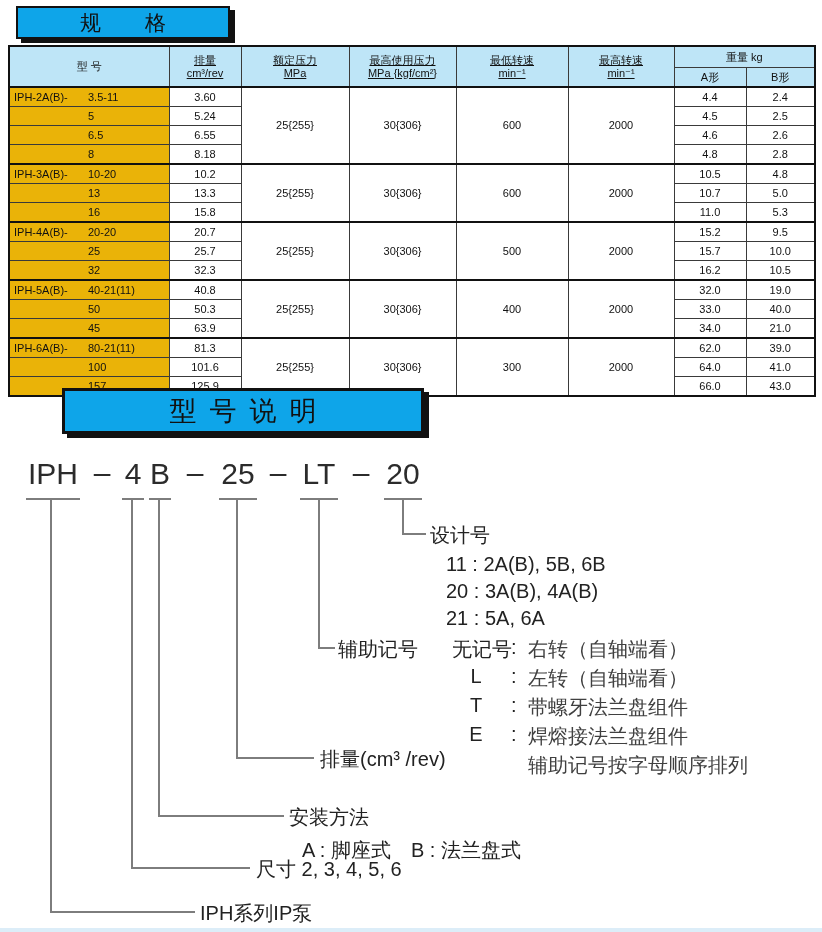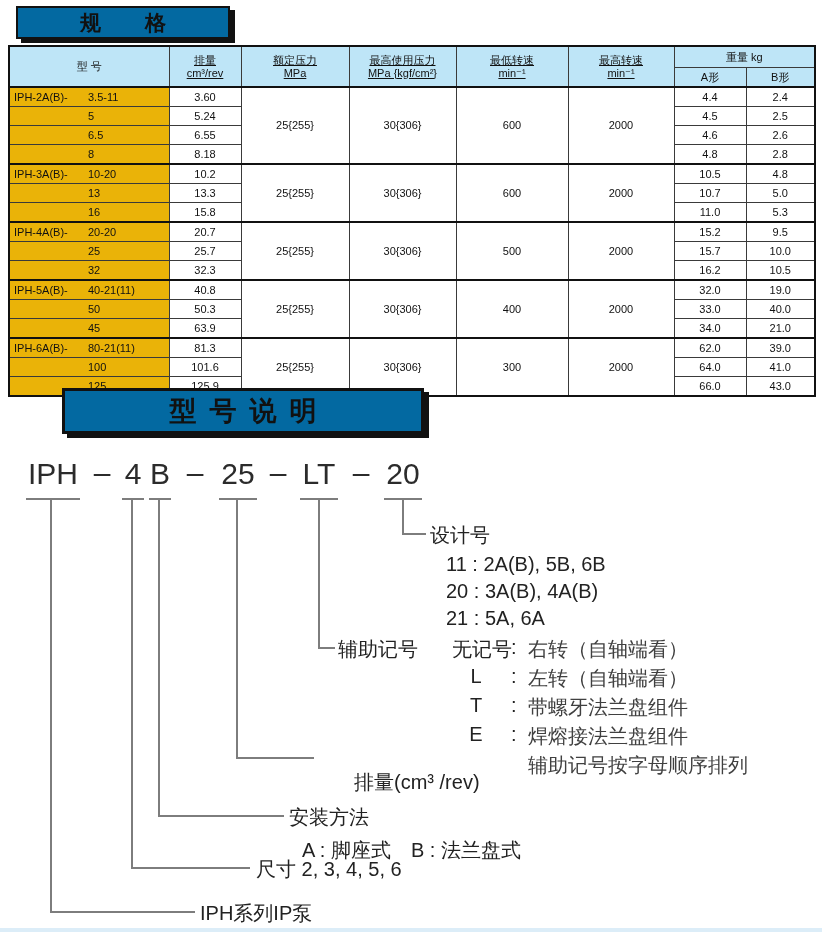--- a/index.html
+++ b/index.html
@@ -1,22 +1,22 @@
 <!DOCTYPE html>
 <html><head>
 <meta charset="utf-8">
 <style>
   html,body{margin:0;padding:0;background:#ffffff;}
   body{width:822px;height:932px;position:relative;overflow:hidden;
        font-family:"Liberation Sans","DejaVu Sans",sans-serif;color:#1a1a1a;}
 
   
-  .title-box{position:absolute;background:#0369a1;border:2px solid #111;
+  .title-box{position:absolute;background:#0ea5e9;border:2px solid #111;
              box-shadow:5px 4px 0 0 #111;display:flex;align-items:center;justify-content:center;
-             font-weight:bold;color:#111;}
+             font-weight:normal;color:#111;}
   .spec-title{left:16px;top:6px;width:210px;height:29px;font-size:21px;letter-spacing:44px;text-indent:44px;}
   .model-title{left:22px;top:388px;width:356px;height:40px;font-size:27px;letter-spacing:13px;text-indent:13px;border-width:3px;margin-left:40px;}
 
   
   .spec-table{position:absolute;left:8px;top:45px;width:806px;border-collapse:collapse;table-layout:fixed;}
   .spec-table th,.spec-table td{border:1px solid #3a3a3a;padding:0;text-align:center;
       font-size:11px;font-weight:normal;line-height:1.15;color:#111;height:18px;overflow:hidden;}
   .spec-table{border:2px solid #111;}
   .spec-table thead th{background:#bee5f7;}
   .spec-table thead tr.h1 th{height:20px;}
@@ -275,21 +275,21 @@
           </div>
         </td>
         <td>101.6</td>
         <td>64.0</td>
         <td>41.0</td>
       </tr>
       <tr>
         <td class="model">
           <div class="model-flex">
             <span class="model-prefix"></span>
-            <span class="model-size">125</span>
+            <span class="model-size">157</span>
           </div>
         </td>
         <td>125.9</td>
         <td>66.0</td>
         <td>43.0</td>
       </tr>
     </tbody>
 </table>
 
 <div class="title-box model-title">型号说明</div>
@@ -325,19 +325,19 @@
 <span class="aux-colon" style="left:511px;top:665px;">:</span>
 <span class="aux-desc" style="left:528px;top:665px;">左转（自轴端看）</span>
 <span class="aux-sym" style="left:440px;top:694px;">T</span>
 <span class="aux-colon" style="left:511px;top:694px;">:</span>
 <span class="aux-desc" style="left:528px;top:694px;">带螺牙法兰盘组件</span>
 <span class="aux-sym" style="left:440px;top:723px;">E</span>
 <span class="aux-colon" style="left:511px;top:723px;">:</span>
 <span class="aux-desc" style="left:528px;top:723px;">焊熔接法兰盘组件</span>
 <span class="aux-desc" style="left:528px;top:752px;">辅助记号按字母顺序排列</span>
 
-<div class="callout" style="left:320px;top:769px;margin-left:34px;">排量(cm³ /rev)</div>
+<div class="callout" style="left:320px;top:746px;">排量(cm³ /rev)</div>
 <div class="callout" style="left:289px;top:804px;">安装方法</div>
 <div class="callout" style="left:302px;top:837px;">A : 脚座式　B : 法兰盘式</div>
 <div class="callout" style="left:256px;top:856px;">尺寸 2, 3, 4, 5, 6</div>
 <div class="callout" style="left:200px;top:900px;">IPH系列IP泵</div>
 
 <div class="bottom-strip"></div>
 
 </body></html>

